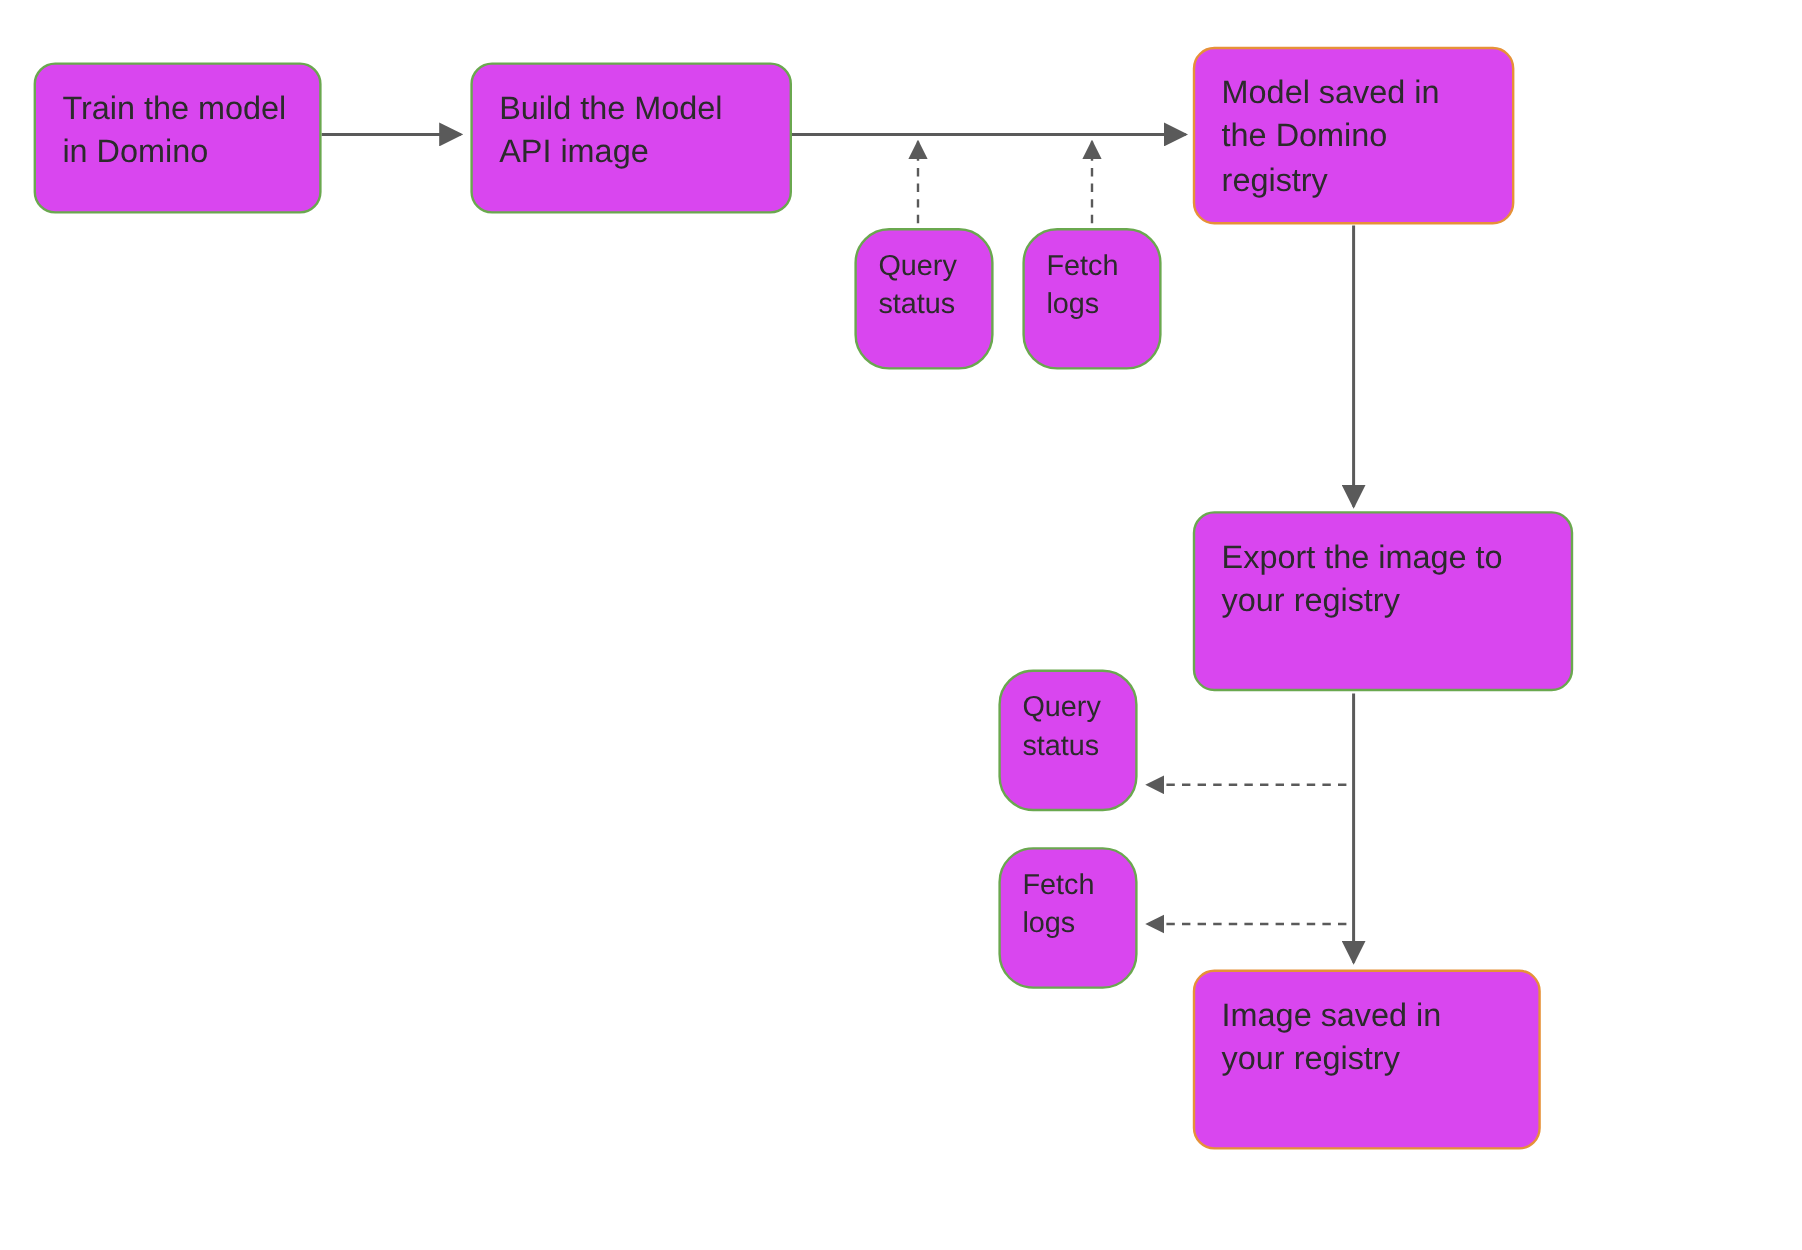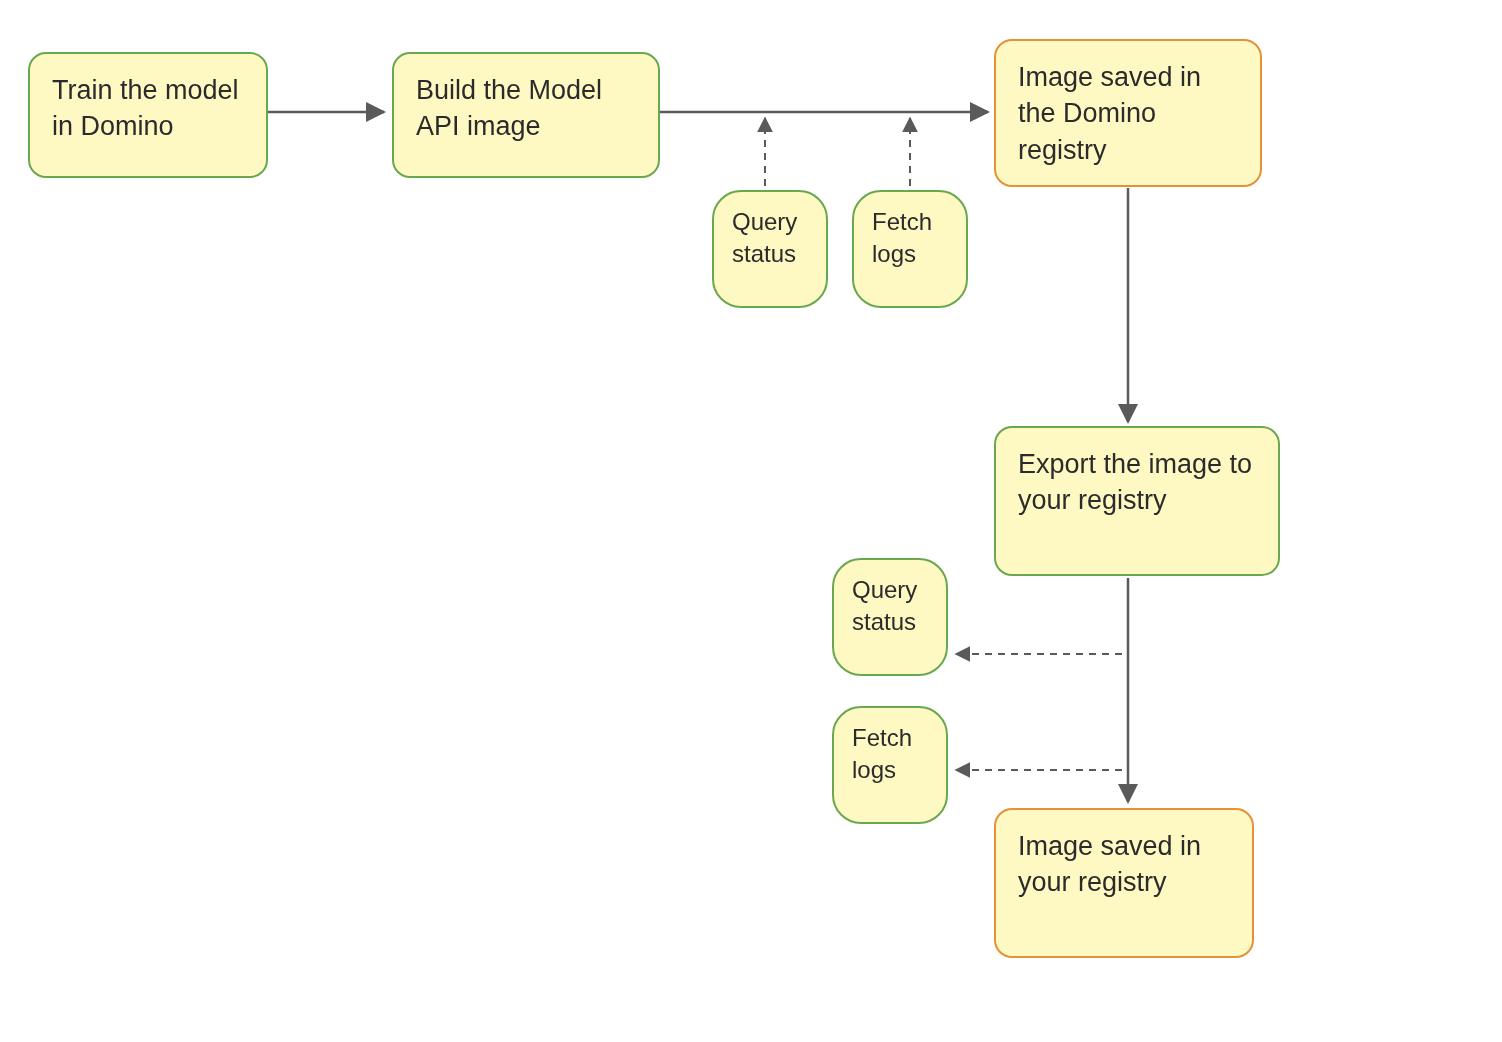--- a/index.html
+++ b/index.html
@@ -6,21 +6,21 @@
     body {
       width: 1502px;
       height: 1042px;
       background: #ffffff;
       position: relative;
       font-family: "Segoe UI", Arial, sans-serif;
     }
     .node {
       position: absolute;
       border-radius: 18px;
-      background: #fef9c3;
+      background: #d946ef;
       display: flex;
       align-items: flex-start;
       padding: 18px 22px;
       font-size: 27px;
       line-height: 1.35;
       color: #2b2b2b;
     }
     .node.green { border: 2px solid #6aa84f; }
     .node.orange { border: 2px solid #e69138; }
     .node.small { font-size: 24px; padding: 14px 18px; border-radius: 29px; }
@@ -62,38 +62,38 @@
 
 <div class="node green" style="left:28px; top:52px; width:240px; height:126px;">
   <span>Train the model in Domino</span>
 </div>
 
 <div class="node green" style="left:392px; top:52px; width:268px; height:126px;">
   <span>Build the Model API image</span>
 </div>
 
 <div class="node orange" style="left:994px; top:39px; width:268px; height:148px;">
-  <span>Image saved in the Domino registry</span>
+  <span>Model saved in the Domino registry</span>
 </div>
 
 <div class="node green small" style="left:712px; top:190px; width:116px; height:118px;">
   <span>Query status</span>
 </div>
 
 <div class="node green small" style="left:852px; top:190px; width:116px; height:118px;">
   <span>Fetch logs</span>
 </div>
 
-<div class="node green" style="left:994px; top:426px; width:286px; height:150px;">
+<div class="node green" style="left:994px; top:426px; width:317px; height:150px;">
   <span>Export the image to your registry</span>
 </div>
 
 <div class="node green small" style="left:832px; top:558px; width:116px; height:118px;">
   <span>Query status</span>
 </div>
 
 <div class="node green small" style="left:832px; top:706px; width:116px; height:118px;">
   <span>Fetch logs</span>
 </div>
 
-<div class="node orange" style="left:994px; top:808px; width:260px; height:150px;">
+<div class="node orange" style="left:994px; top:808px; width:290px; height:150px;">
   <span>Image saved in your registry</span>
 </div>
 
 </body></html>

